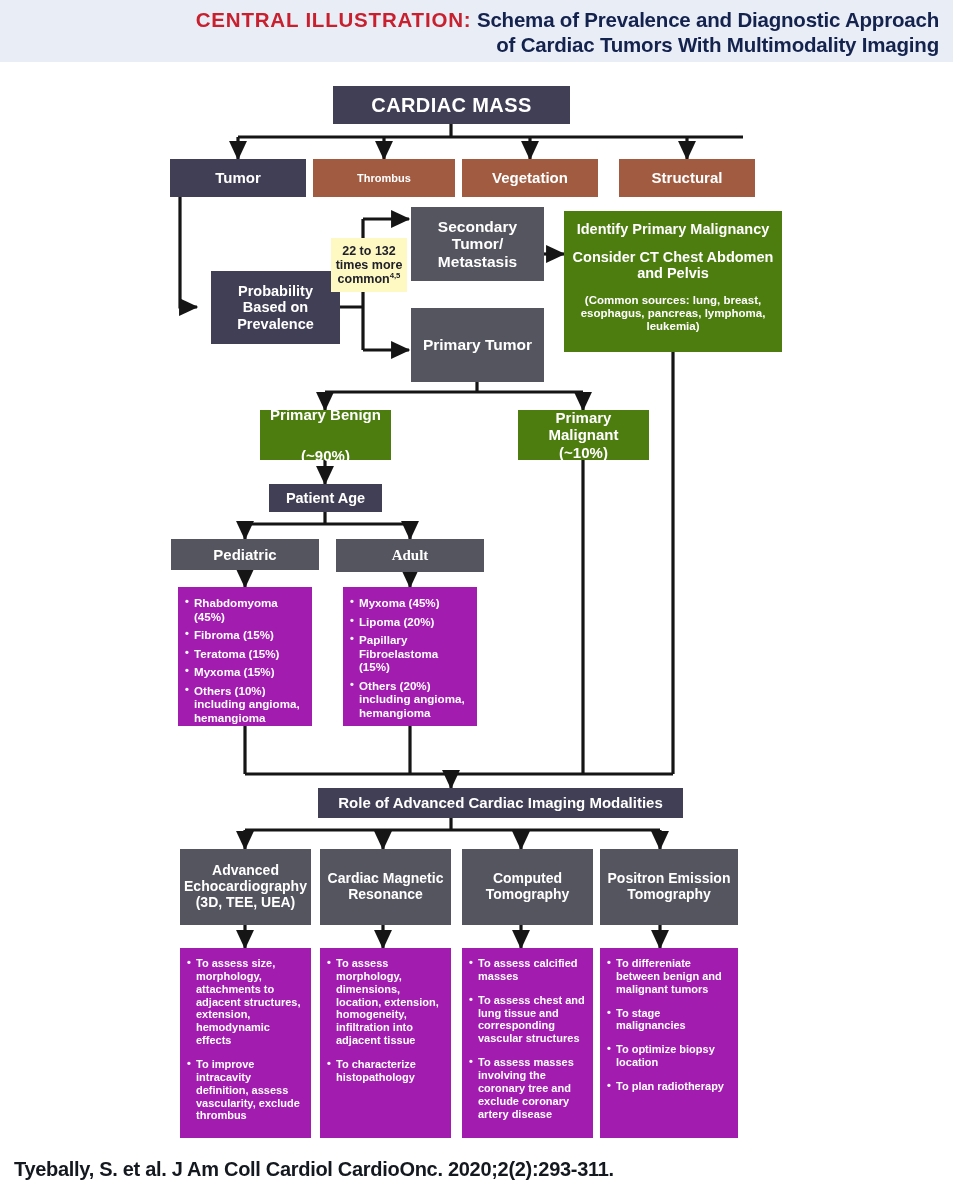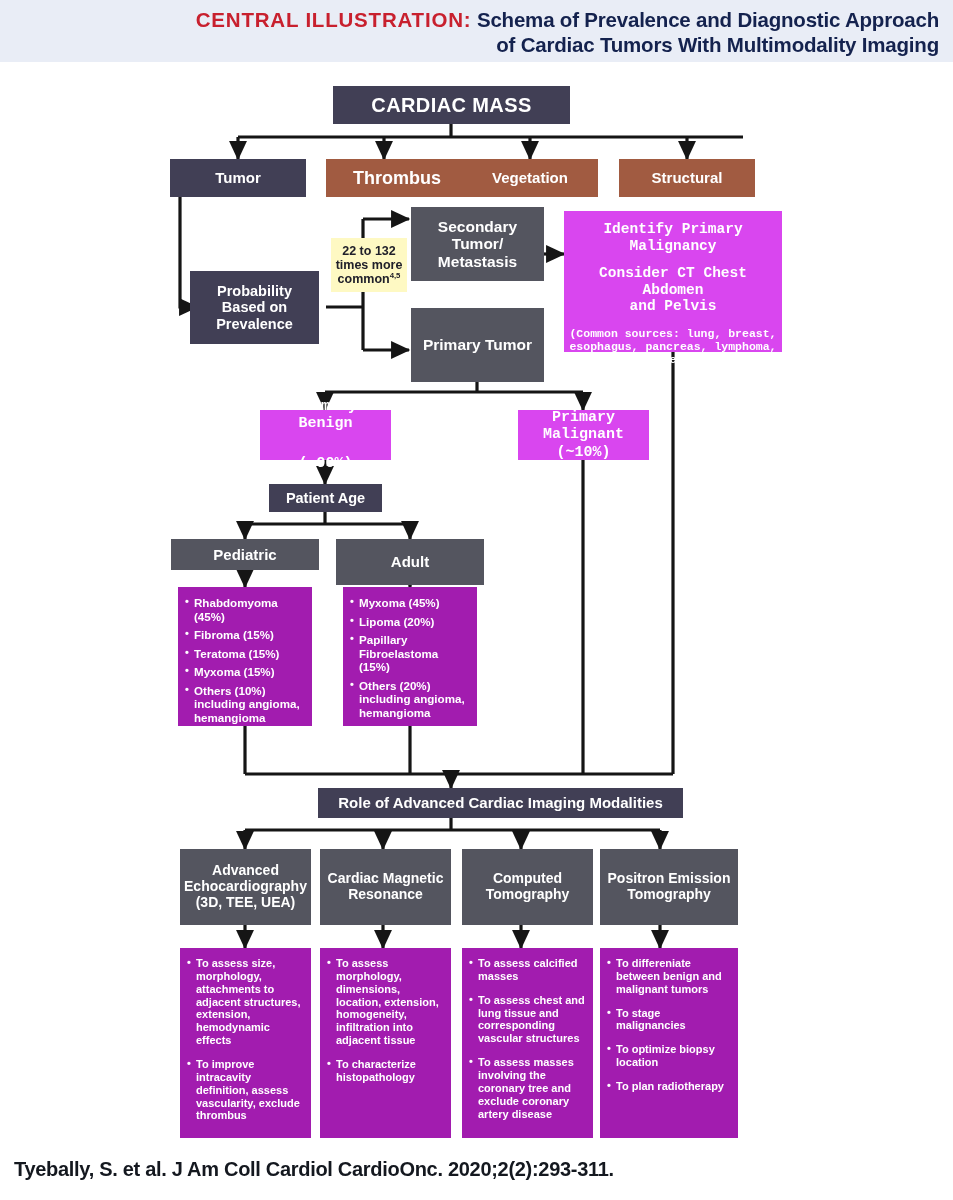--- a/index.html
+++ b/index.html
@@ -36,21 +36,21 @@
     display: flex; flex-direction: column;
     align-items: center; justify-content: center;
     text-align: center;
     color: #ffffff; font-weight: bold;
     line-height: 1.14;
     padding: 3px 4px;
   }
   .navy   { background: #413f55; }
   .brown  { background: #a15b41; }
   .slate  { background: #54555f; }
-  .peri   { background: #d946ef; font-family: Liberation Mono, monospace; }
+  .peri   { background: #4d7c0f; }
   .gray   { background: #fef9c3; color: #20202a; }
 
   .node .ln { display: block; }
 
   
   .listbox {
     position: absolute;
     background: #a21caf;
     color: #ffffff;
     font-weight: bold;
@@ -156,31 +156,31 @@
     </g>
   </svg>
 
   <div class="node navy" style="left:333px; top:24px; width:237px; height:38px; font-size:20px; letter-spacing:0.4px;">
     <span class="ln">CARDIAC MASS</span>
   </div>
 
   <div class="node navy" style="left:170px; top:97px; width:136px; height:38px; font-size:15px;">
     <span class="ln">Tumor</span>
   </div>
-  <div class="node brown" style="left:313px; top:97px; width:142px; height:38px; font-size:18px;margin-left:13px;">
+  <div class="node brown" style="left:313px; top:97px; width:142px; height:38px; font-size:11px;">
     <span class="ln">Thrombus</span>
   </div>
   <div class="node brown" style="left:462px; top:97px; width:136px; height:38px; font-size:15px;">
     <span class="ln">Vegetation</span>
   </div>
   <div class="node brown" style="left:619px; top:97px; width:136px; height:38px; font-size:15px;">
     <span class="ln">Structural</span>
   </div>
 
-  <div class="node navy" style="left:190px; top:209px; width:129px; height:73px; font-size:14.5px;">
+  <div class="node navy" style="left:211px; top:209px; width:129px; height:73px; font-size:14.5px;">
     <span class="ln">Probability</span>
     <span class="ln">Based on</span>
     <span class="ln">Prevalence</span>
   </div>
 
   <div class="node gray" style="left:331px; top:176px; width:76px; height:54px; font-size:12.5px; line-height:1.12;">
     <span class="ln">22 to 132</span>
     <span class="ln">times more</span>
     <span class="ln"><span>common</span><sup>4,5</sup></span>
   </div>
@@ -214,21 +214,21 @@
     <span class="ln">(~10%)</span>
   </div>
 
   <div class="node navy" style="left:269px; top:422px; width:113px; height:28px; font-size:14.5px;">
     <span class="ln">Patient Age</span>
   </div>
 
   <div class="node slate" style="left:171px; top:477px; width:148px; height:31px; font-size:15px;">
     <span class="ln">Pediatric</span>
   </div>
-  <div class="node slate" style="left:336px; top:477px; width:148px; height:46px; font-size:15px;">
+  <div class="node slate" style="left:336px; top:477px; width:148px; height:33px; font-size:15px;font-family:Liberation Serif, serif;">
     <span class="ln">Adult</span>
   </div>
 
   <div class="listbox" style="left:178px; top:525px; width:134px; height:139px; font-size:11.6px;">
     <ul>
       <li>Rhabdomyoma (45%)</li>
       <li>Fibroma (15%)</li>
       <li>Teratoma (15%)</li>
       <li>Myxoma (15%)</li>
       <li>Others (10%) including angioma, hemangioma</li>

